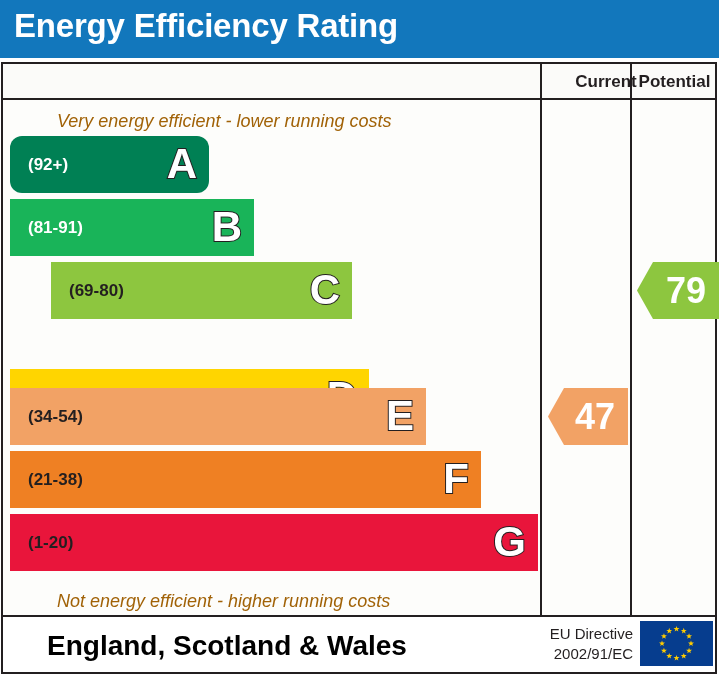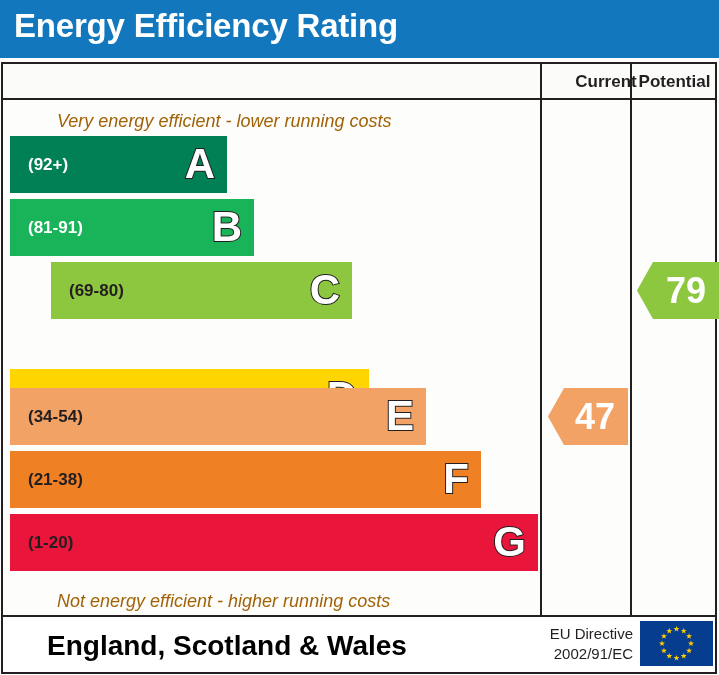--- a/index.html
+++ b/index.html
@@ -151,21 +151,21 @@
     <div class="col-div c1"></div>
     <div class="col-div c2"></div>
 
     <div class="col-head current">Current</div>
     <div class="col-head potential">Potential</div>
 
     <div class="caption top">Very energy efficient - lower running costs</div>
     <div class="caption bottom">Not energy efficient - higher running costs</div>
 
     <div class="bars">
-        <div class="bar" style="top: 0px; width: 217px; background: rgb(0, 128, 84);">
+        <div class="bar" style="top: 0px; width: 199px; background: rgb(0, 128, 84); border-radius: 12px;">
           <div class="range light">(92+)</div>
           <div class="letter">A</div>
         </div>
         <div class="bar" style="top: 63px; width: 244px; background: rgb(25, 180, 89); padding-left: 39px;">
           <div class="range light">(81-91)</div>
           <div class="letter">B</div>
         </div>
         <div class="bar" style="top: 126px; width: 301px; background: rgb(141, 198, 63); margin-left: 41px;">
           <div class="range dark">(69-80)</div>
           <div class="letter">C</div>

